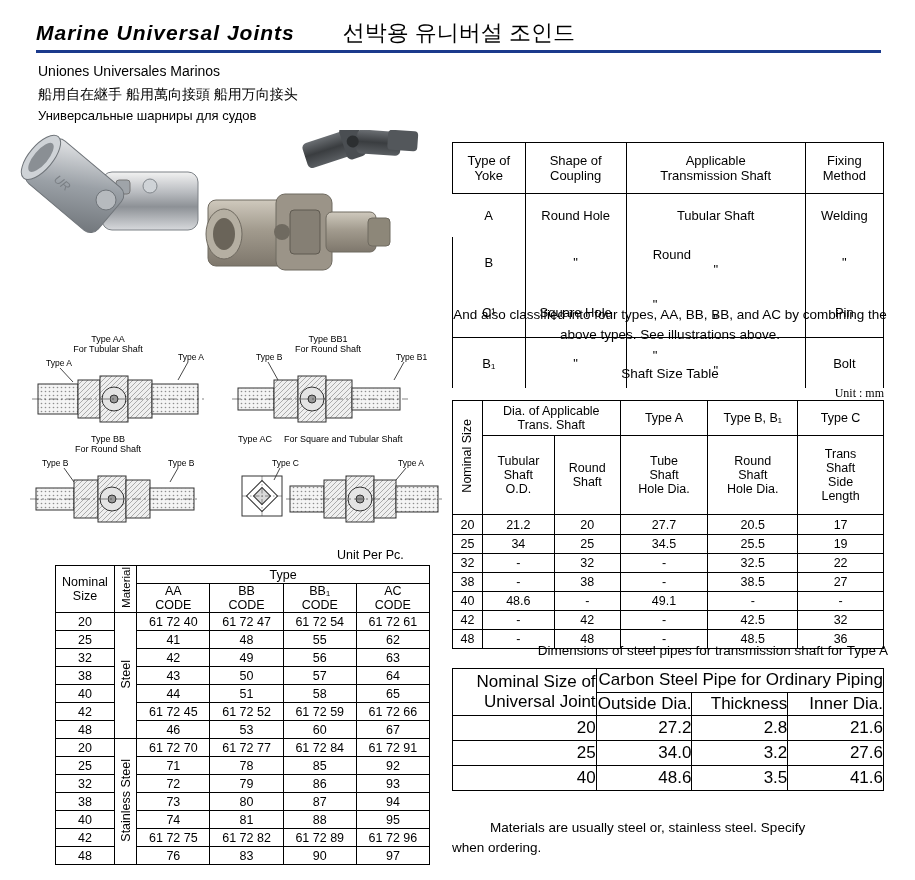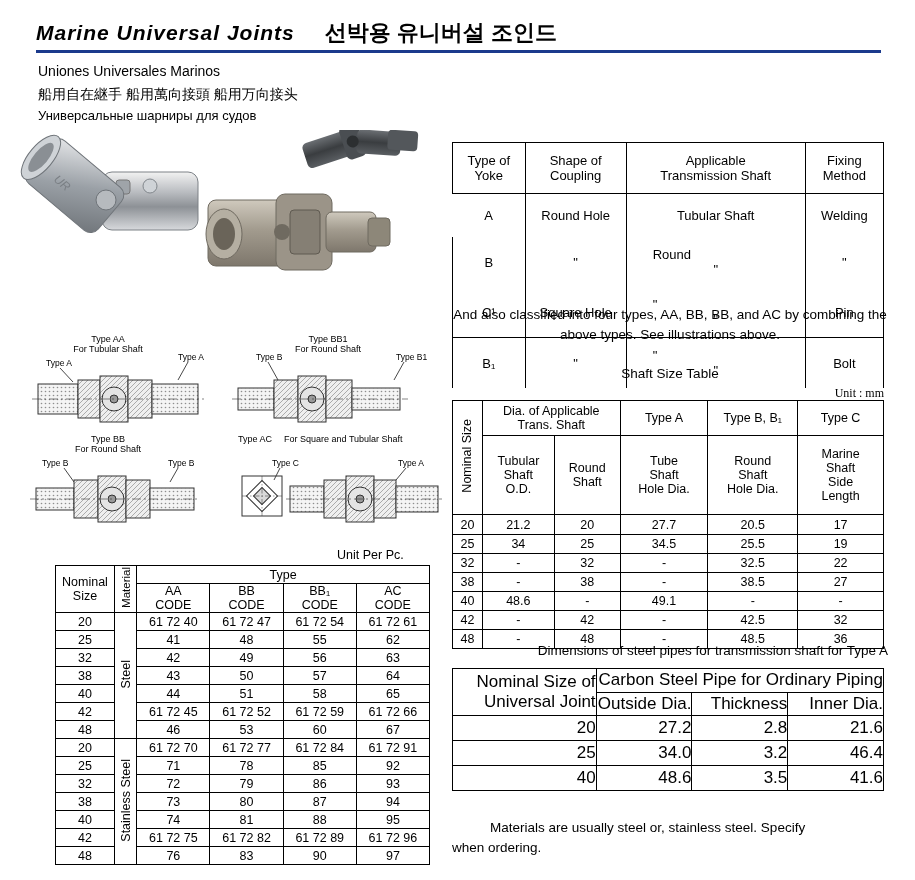--- a/index.html
+++ b/index.html
@@ -10,21 +10,21 @@
     color:#000;
     position:relative;
     overflow:hidden;
   }
   .page{position:relative;width:915px;height:624px;}
 
   
   .hdr{position:absolute;left:36px;top:18px;width:845px;}
   .hdr-row{display:flex;align-items:baseline;}
   .hdr-en{font-style:italic;font-weight:bold;font-size:21px;letter-spacing:1px;white-space:nowrap;}
-  .hdr-kr{font-size:22px;font-weight:bold;margin-left:30px;white-space:nowrap;}
+  .hdr-kr{font-size:22px;font-weight:normal;margin-left:48px;white-space:nowrap;}
   .hdr-rule{position:absolute;left:36px;top:50px;width:845px;height:3px;background:#1b3a8c;}
 
   .sub1{position:absolute;left:38px;top:63px;font-size:14px;}
   .sub2{position:absolute;left:38px;top:86px;font-size:14px;}
   .sub3{position:absolute;left:38px;top:108px;font-size:13px;}
 
   
   .photo-area{position:absolute;left:20px;top:130px;width:420px;height:185px;}
   .photo-area svg{display:block;}
 
@@ -487,21 +487,21 @@
           <div>Tube</div>
           <div>Shaft</div>
           <div>Hole Dia.</div>
         </td>
         <td rowspan="2">
           <div>Round</div>
           <div>Shaft</div>
           <div>Hole Dia.</div>
         </td>
         <td rowspan="2">
-          <div>Marine</div>
+          <div>Trans</div>
           <div>Shaft</div>
           <div>Side</div>
           <div>Length</div>
         </td>
       </tr>
       <tr></tr>
 
       <tr>
         <td style="height:19px">20</td>
         <td>21.2</td>
@@ -586,21 +586,21 @@
       <tr>
         <td style="height:24px">20</td>
         <td>27.2</td>
         <td>2.8</td>
         <td>21.6</td>
       </tr>
       <tr>
         <td style="height:24px">25</td>
         <td>34.0</td>
         <td>3.2</td>
-        <td>46.4</td>
+        <td>27.6</td>
       </tr>
       <tr>
         <td style="height:24px">40</td>
         <td>48.6</td>
         <td>3.5</td>
         <td>41.6</td>
       </tr>
     </tbody>
   </table>
 

